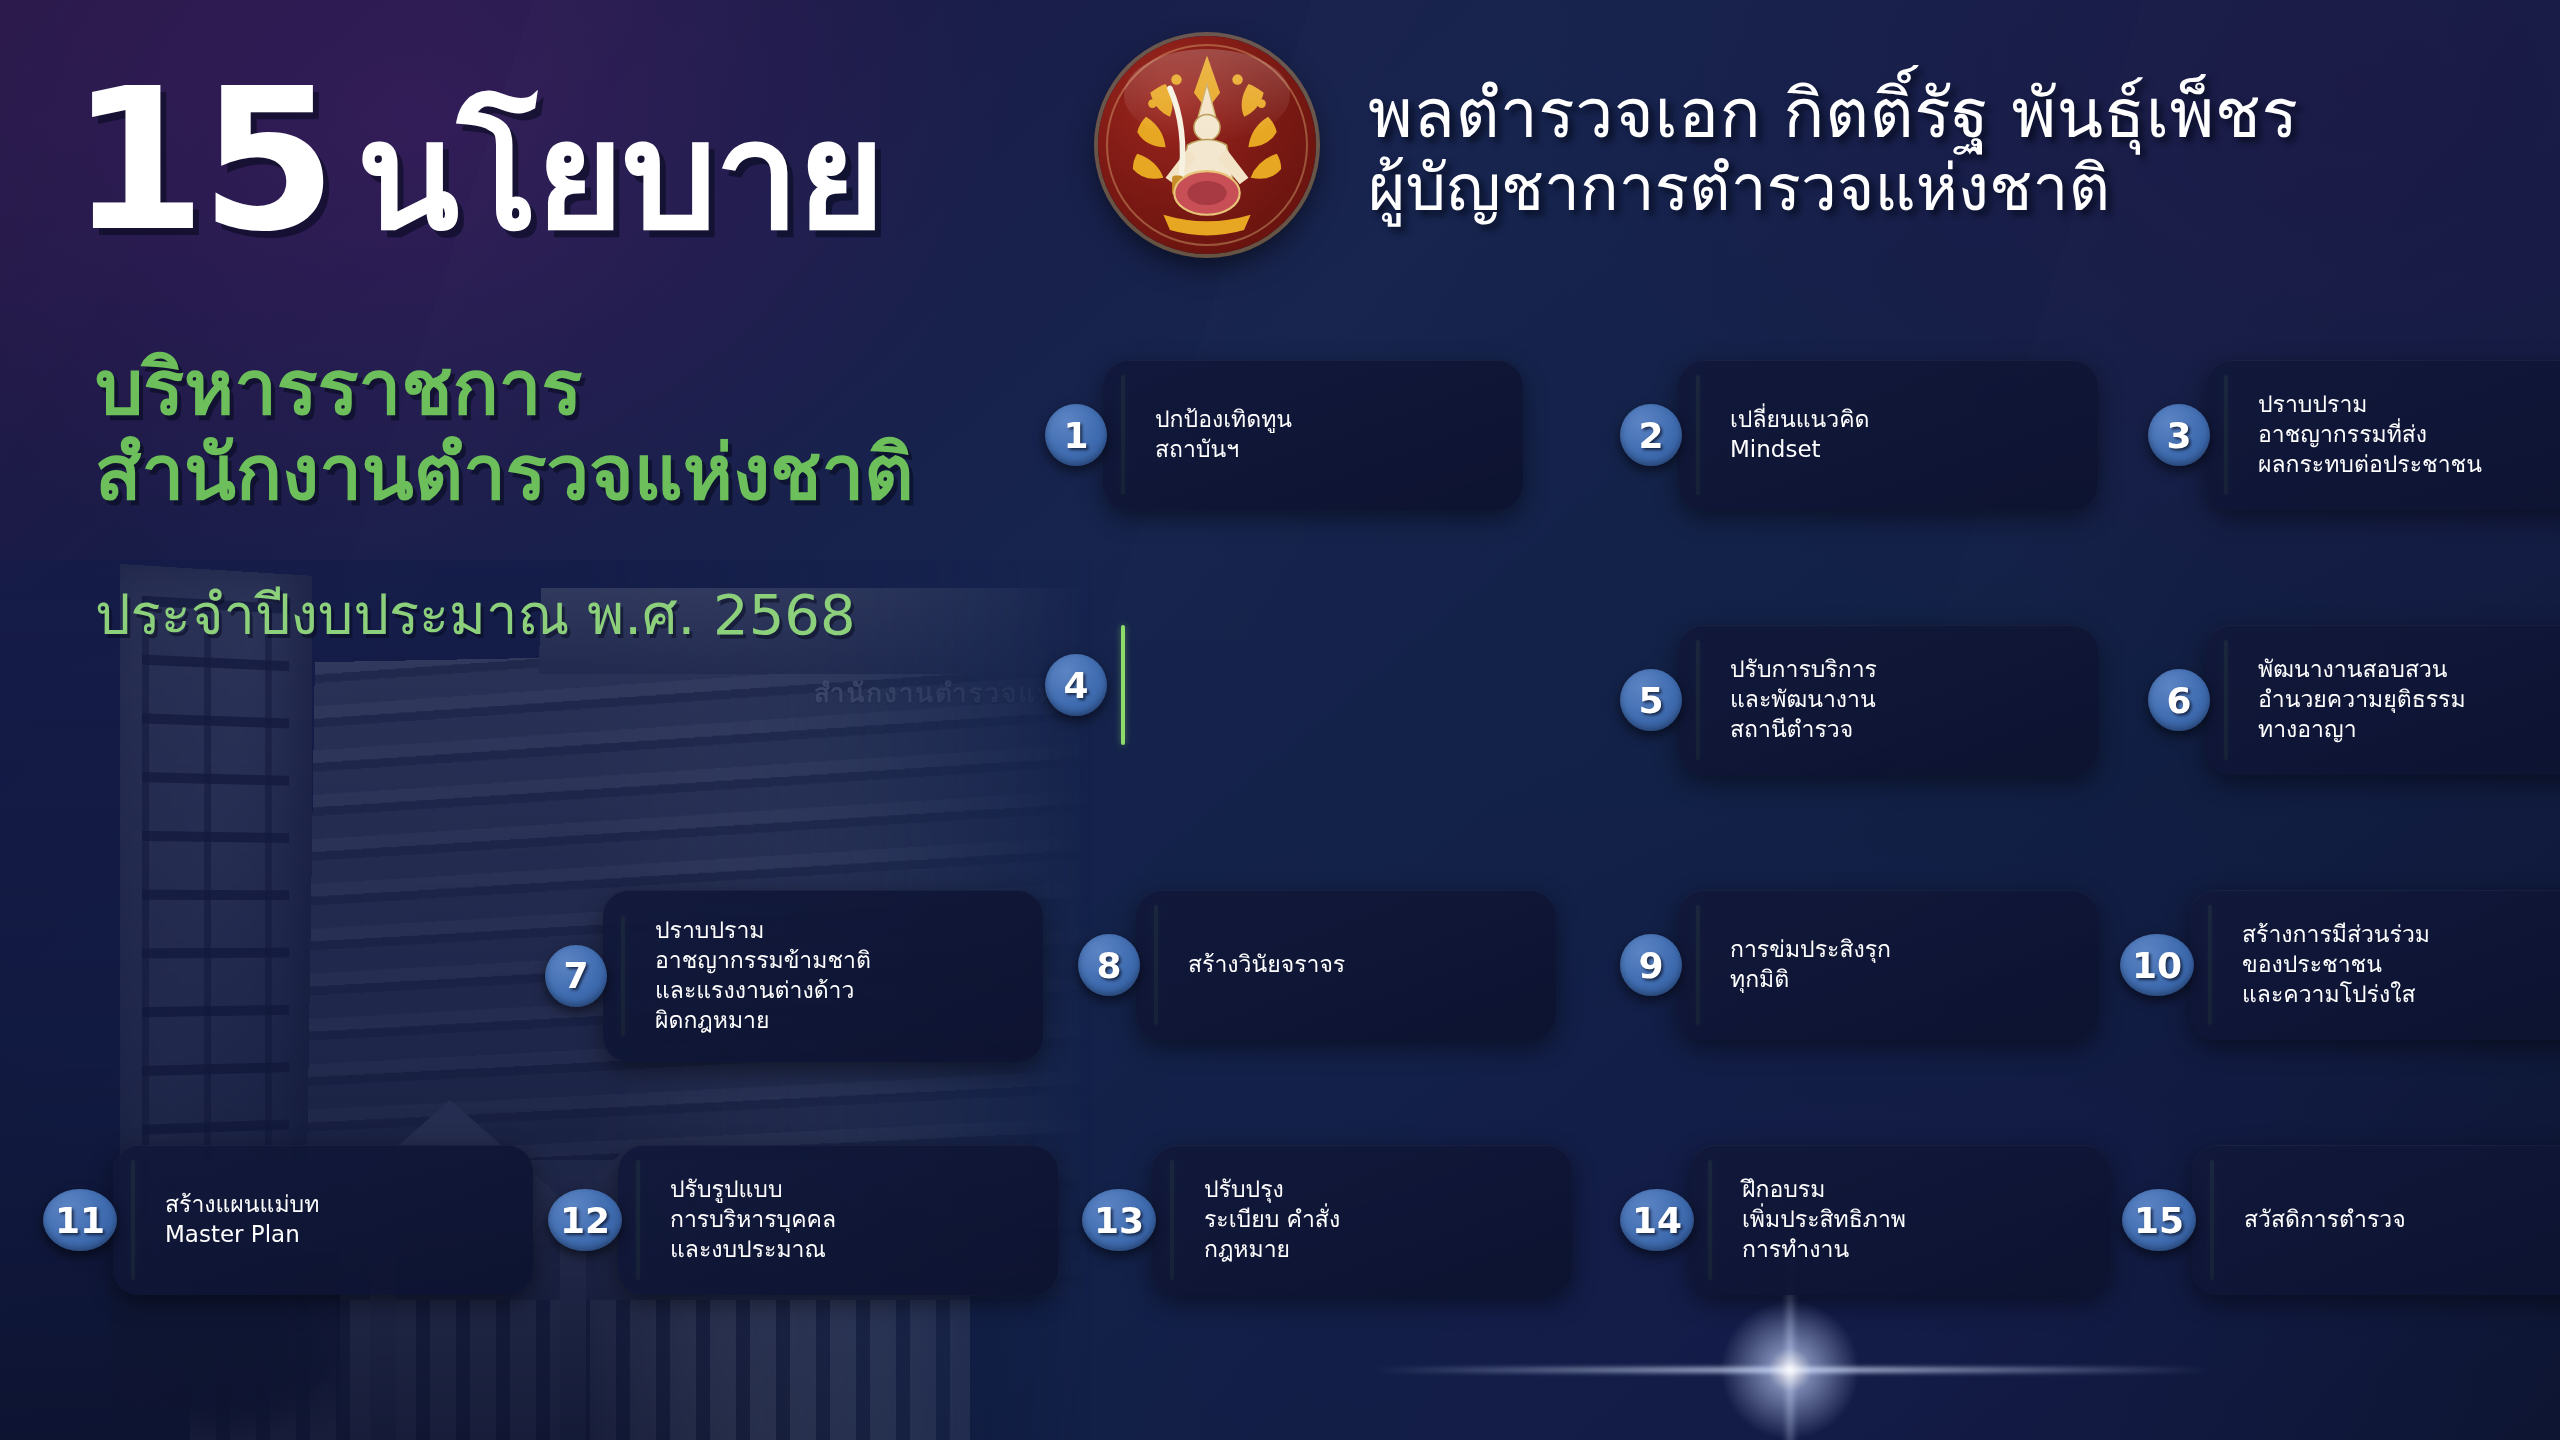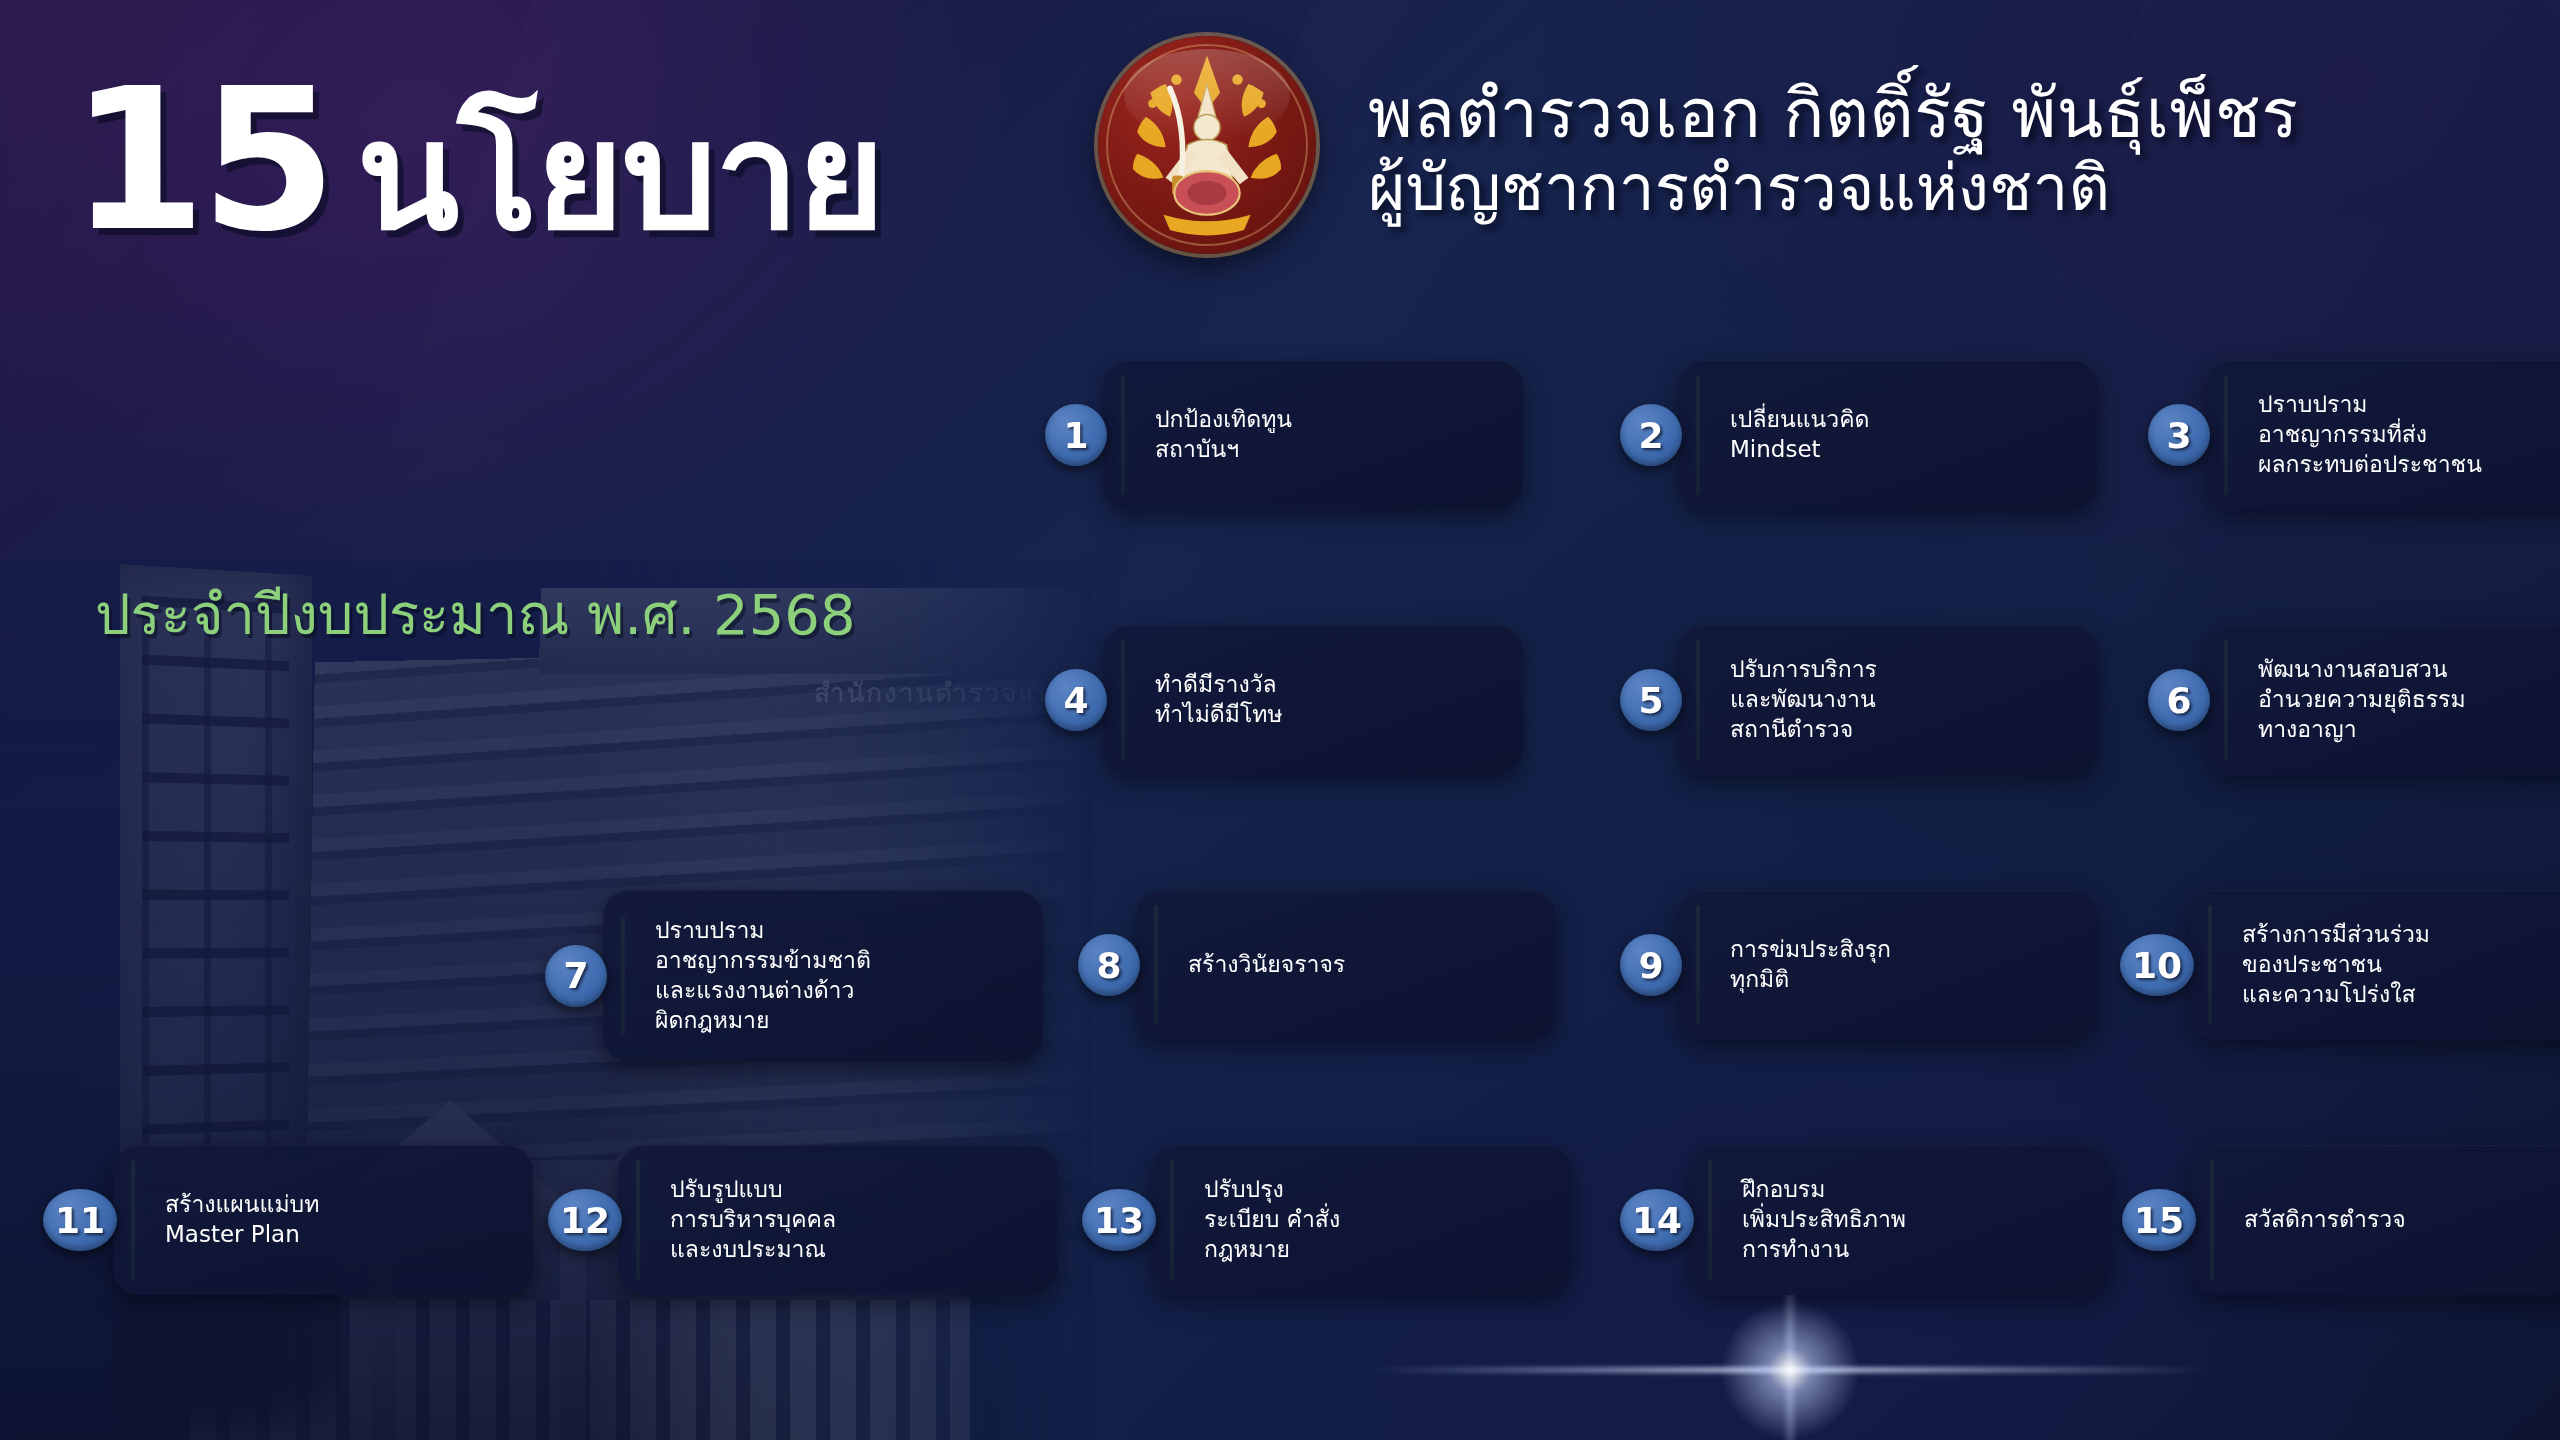--- a/index.html
+++ b/index.html
@@ -276,20 +276,24 @@
     <div class="vstreak"></div>
     <div class="core"></div>
   </div>
 
   <div id="header">
 
     <div id="title-big">
       <span class="num">15</span><span class="word">นโยบาย</span>
     </div>
 
+    <div id="title-green">
+      <div>บริหารราชการ</div>
+      <div>สำนักงานตำรวจแห่งชาติ</div>
+    </div>
 
     <div id="title-year">ประจำปีงบประมาณ  พ.ศ. 2568</div>
 
     <div id="emblem">
       <div class="ring-text"></div>
       <svg viewBox="0 0 100 100" aria-hidden="true">
 
         <g fill="#e8a722">
           <path d="M50 9 L56 26 L50 34 L44 26 Z"></path>
           <path d="M31 22 q5 8 2 15 q-7 -3 -9 -11 q4 -3 7 -4Z"></path>
@@ -355,24 +359,20 @@
       <div class="card">
         <div class="txt">ปราบปราม
 อาชญากรรมที่ส่ง
 ผลกระทบต่อประชาชน</div>
       </div>
     </div>
 
     <div class="policy row2 c4 w-sm">
       <div class="badge">4</div>
       <div class="rule"></div>
-      <div class="card">
-        <div class="txt">ทำดีมีรางวัล
-ทำไม่ดีมีโทษ</div>
-      </div>
     </div>
 
     <div class="policy row2 c5 w-sm">
       <div class="badge">5</div>
       <div class="rule"></div>
       <div class="card">
         <div class="txt">ปรับการบริการ
 และพัฒนางาน
 สถานีตำรวจ</div>
       </div>

